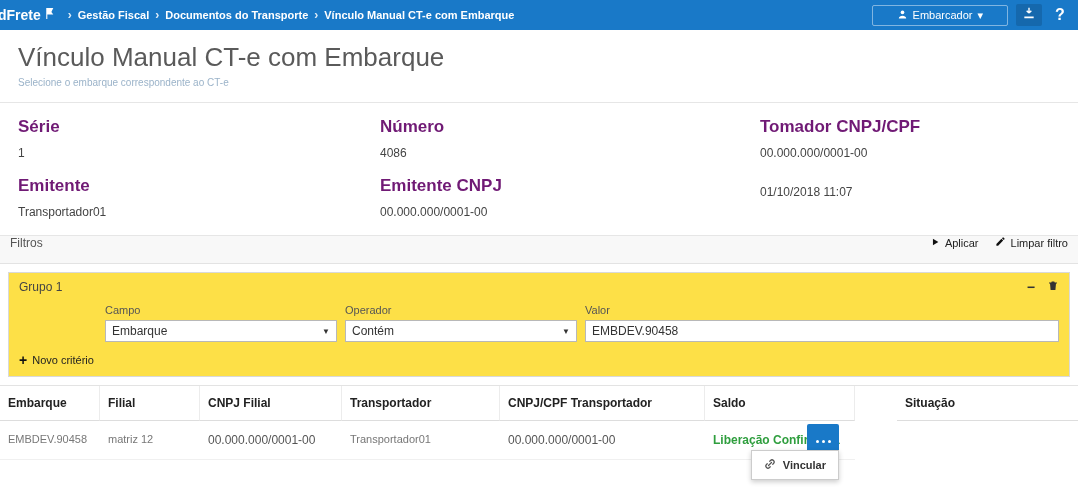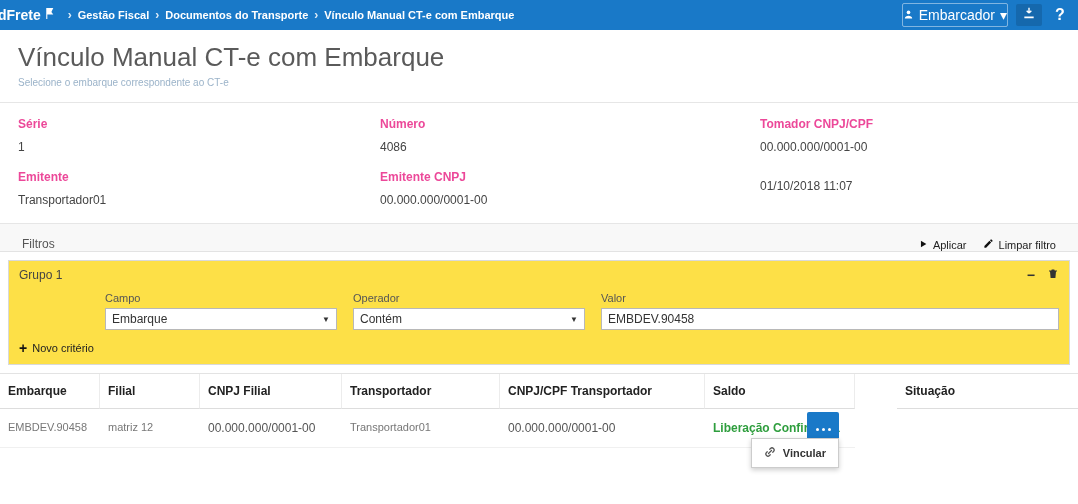--- a/index.html
+++ b/index.html
@@ -10,50 +10,50 @@
   .topbar { height: 30px; background: #1979c8; display: flex; align-items: center;
     color: #fff; padding: 0 8px 0 0; }
   .logo { display: flex; align-items: center; font-weight: bold; font-size: 14px;
     margin-left: -6px; white-space: nowrap; cursor: pointer; }
   .logo svg { margin-left: 2px; }
   .crumbs { display: flex; align-items: center; font-size: 11px; font-weight: bold;
     margin-left: 10px; flex: 1; white-space: nowrap; }
   .crumb { cursor: pointer; padding: 0 4px; }
   .crumb-sep { opacity: .85; font-size: 12px; padding: 0 2px; }
   .topbar-right { display: flex; align-items: center; gap: 8px; }
-  .user-menu { display: flex; align-items: center; gap: 5px; font-size: 14px;
-    border: 1px solid rgba(255,255,255,.45); border-radius: 2px; padding: 3px 0; cursor: pointer; }
+  .user-menu { display: flex; align-items: center; gap: 5px; font-size: 11px;
+    border: 1px solid rgba(255,255,255,.45); border-radius: 2px; padding: 3px 24px; cursor: pointer; }
   .icon-btn { width: 26px; height: 22px; display: flex; align-items: center; justify-content: center;
     background: #1568ad; border-radius: 2px; cursor: pointer; }
   .help-btn { background: transparent; font-size: 16px; font-weight: bold; width: 20px; }
 
   
   .title-wrap { padding: 12px 18px 14px 18px; border-bottom: 1px solid #e6e6e6; }
   .page-title { font-size: 26px; font-weight: 400; color: #5a5a5a; }
   .page-subtitle { font-size: 10px; color: #9bb3c9; margin-top: 4px; }
 
   
   .details { padding: 14px 18px 16px 18px; border-bottom: 1px solid #e6e6e6;
     display: grid; grid-template-columns: 362px 380px auto; row-gap: 16px; }
-  .fld-label { font-size: 12px; font-weight: bold; color: #ec4899; }
+  .fld-label { font-size: 17px; font-weight: bold; color: #701a75; }
   .fld-value { font-size: 12px; color: #444; margin-top: 9px; }
 
   
   .filters-bar { height: 28px; background: #f8f8f8; border-bottom: 1px solid #e3e3e3;
-    display: flex; align-items: flex-end; padding: 0 22px; font-size: 12px; color: #555; }
+    display: flex; align-items: flex-start; padding: 0 10px; font-size: 12px; color: #555; }
   .filters-actions { margin-left: auto; display: flex; gap: 16px; }
   .flt-btn { display: flex; align-items: center; gap: 5px; font-size: 11px; color: #222;
     cursor: pointer; }
 
   
   .group-panel { margin: 8px; border: 1px solid #d9d9d9; background: #fde047; padding: 6px 10px 8px 10px; }
   .group-head { display: flex; align-items: center; font-size: 12px; color: #444; }
   .group-head-actions { margin-left: auto; display: flex; gap: 12px; align-items: center; }
   .mini-btn { cursor: pointer; color: #333; font-weight: bold; font-size: 14px; line-height: 1; }
-  .group-fields { display: flex; gap: 16px; margin: 10px 0 6px 86px; }
+  .group-fields { display: flex; gap: 8px; margin: 10px 0 6px 86px; }
   .ctl-label { font-size: 11px; color: #555; margin-bottom: 4px; }
   .fake-select { width: 232px; height: 22px; background: #fff; border: 1px solid #b8b8b8;
     display: flex; align-items: center; font-size: 12px; color: #333; padding: 0 6px; cursor: pointer; }
   .fake-select .arrow { margin-left: auto; font-size: 8px; color: #333; }
   .valor-wrap { flex: 1; }
   .valor-input { width: 100%; height: 22px; border: 1px solid #b8b8b8; font-size: 12px;
     padding: 0 6px; font-family: "Liberation Sans", sans-serif; color: #333; }
   .new-criteria { display: flex; align-items: center; gap: 5px; font-size: 11px; color: #222;
     margin-top: 10px; cursor: pointer; width: fit-content; }
   .plus { font-weight: bold; font-size: 14px; color: #111; }

